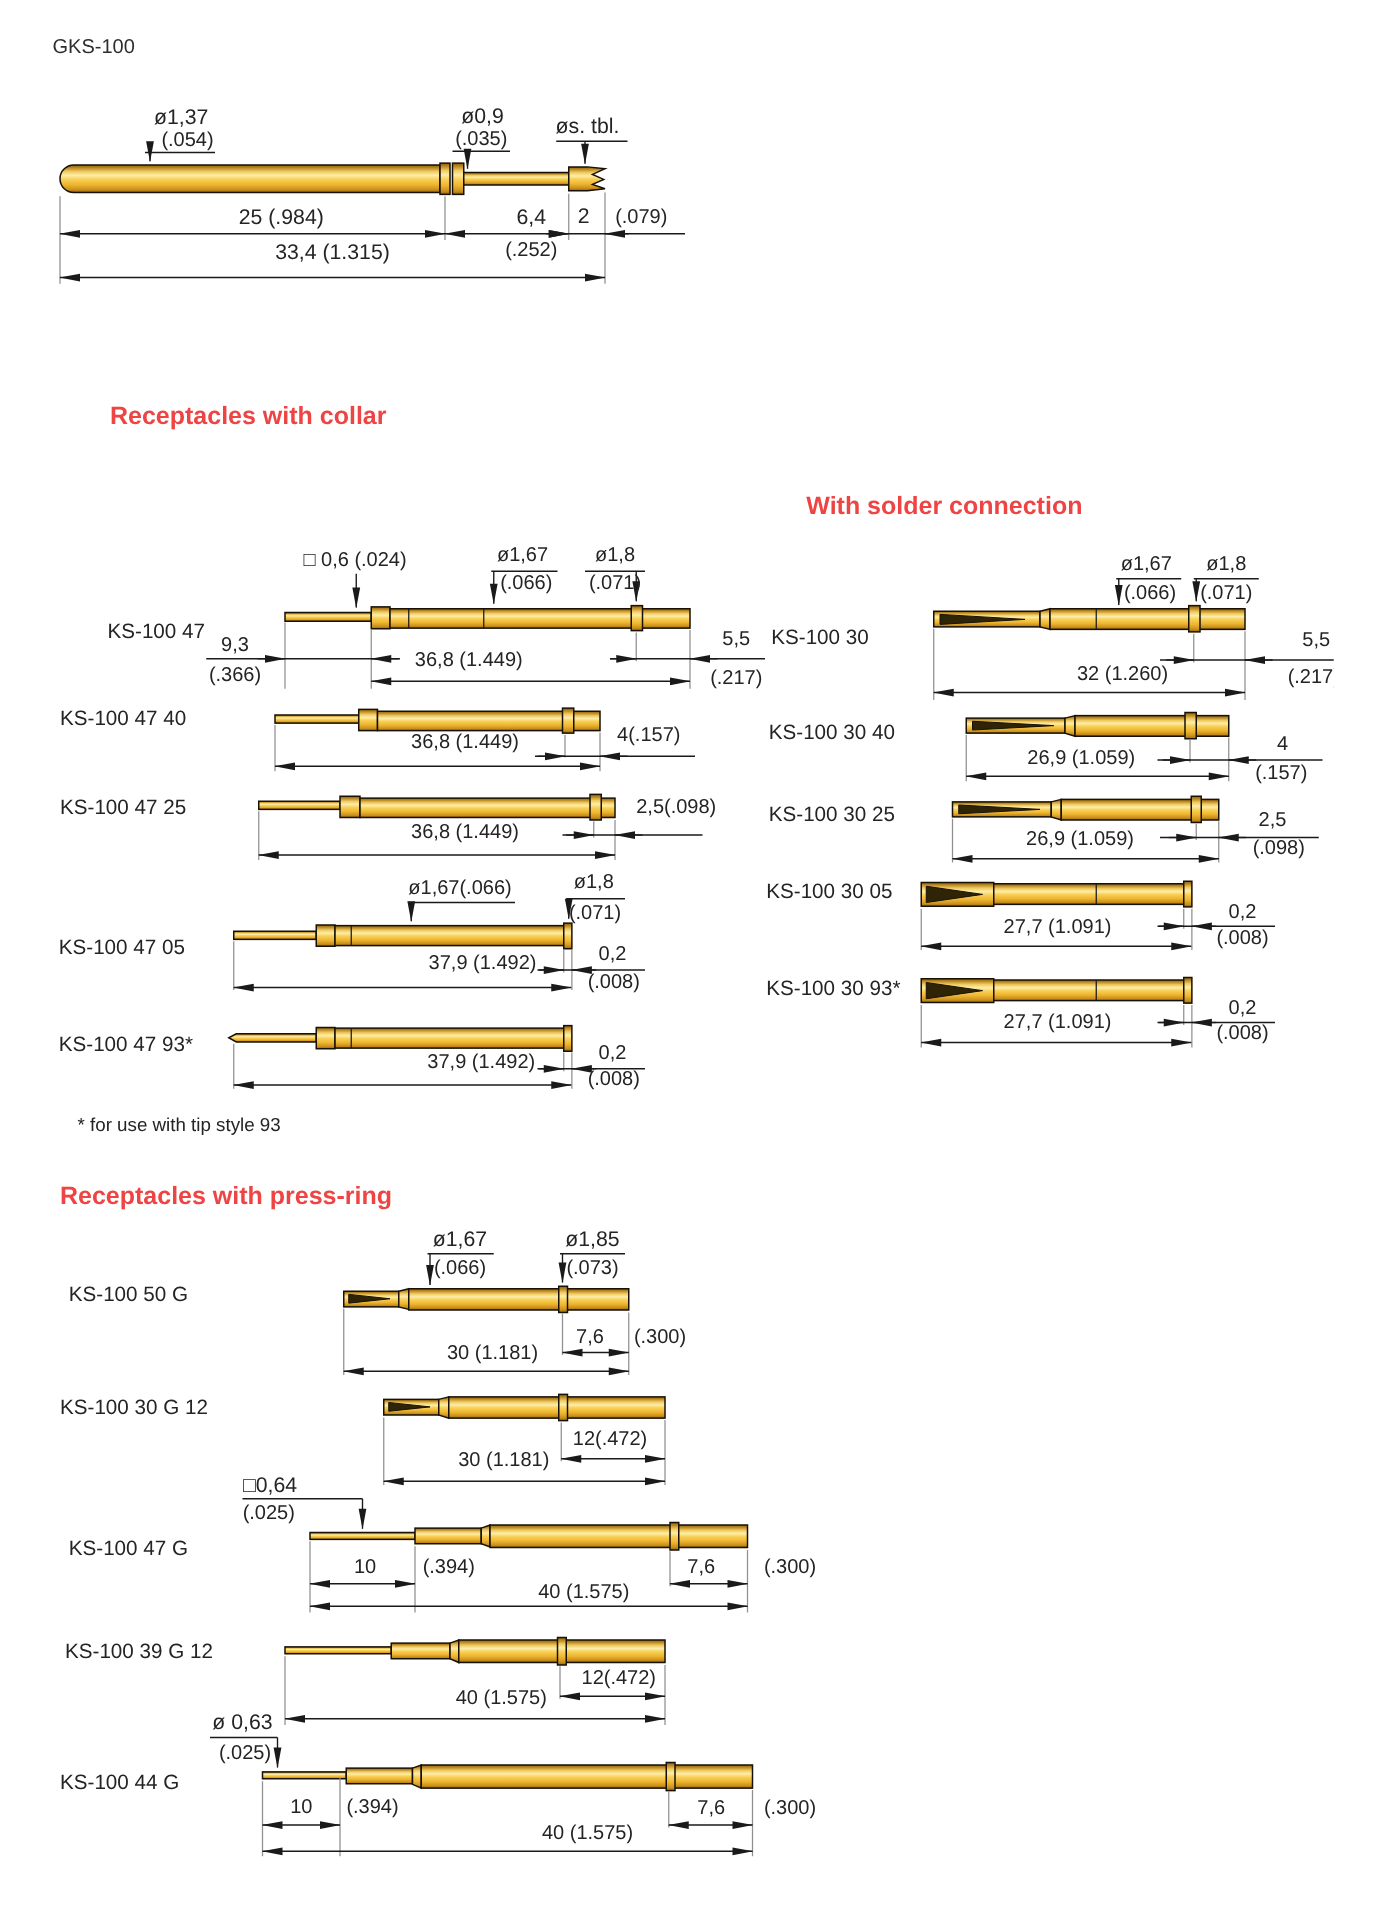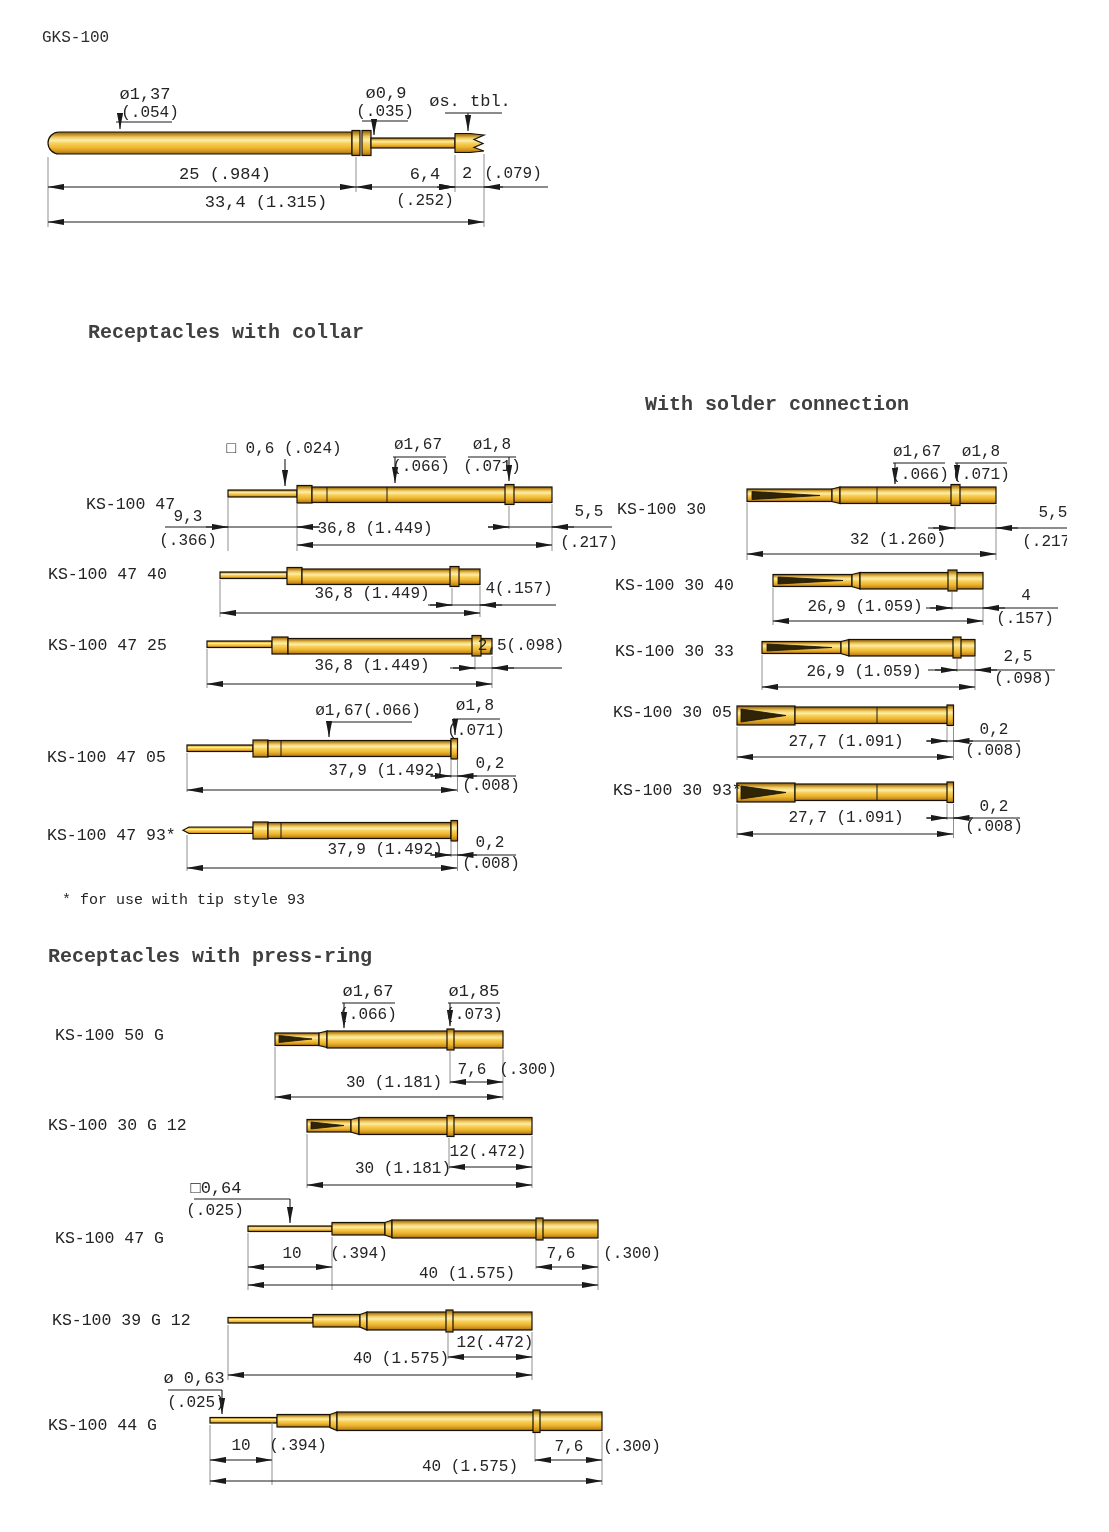--- a/index.html
+++ b/index.html
@@ -1,22 +1,22 @@
 <!DOCTYPE html>
 <html><head>
 <meta charset="utf-8">
 <style>
   html,body{margin:0;padding:0;background:#fff;}
   .page{position:relative;width:1067px;height:1532px;background:#fff;overflow:hidden;
-        font-family:Liberation Mono, monospace;}
+        font-family:Liberation Sans, sans-serif;}
   svg.layer{position:absolute;left:0;top:0;}
   .txt{position:absolute;white-space:nowrap;color:#242424;font-size:16px;line-height:1;}
   .c{transform:translate(-50%,-50%);}
   .t17{font-size:17px;}
-  .hd{position:absolute;white-space:nowrap;color:#404040;font-weight:bold;font-size:20px;line-height:1;}
+  .hd{position:absolute;white-space:nowrap;color:#ef4444;font-weight:bold;font-size:20px;line-height:1;}
   .rowlbl{position:absolute;white-space:nowrap;color:#242424;font-size:16.5px;line-height:1;}
   .title{position:absolute;white-space:nowrap;color:#2e2e2e;font-size:16px;line-height:1;}
   .foot{position:absolute;white-space:nowrap;color:#242424;font-size:15px;line-height:1;}
   .dim{stroke:#1a1a1a;stroke-width:1.1;fill:none;}
   .ext{stroke:#8f8f8f;stroke-width:1;fill:none;}
   .jnt{stroke:#1a1a1a;stroke-width:1;fill:none;}
   .met{fill:url(#g);stroke:#181206;stroke-width:1.2;}
   .slot{fill:#2f2405;stroke:#181206;stroke-width:0.8;}
 </style>
 </head>
@@ -340,21 +340,21 @@
 <span class="txt c" style="left:375px;top:529px;">36,8 (1.449)</span>
 <span class="txt c" style="left:589px;top:512px;">5,5</span>
 <span class="txt c" style="left:589px;top:543px;">(.217)</span>
 
 <span class="rowlbl" style="left:48px;top:567px;">KS-100 47 40</span>
 <span class="txt c" style="left:372px;top:594px;">36,8 (1.449)</span>
 <span class="txt c" style="left:519px;top:589px;">4(.157)</span>
 
 <span class="rowlbl" style="left:48px;top:638px;">KS-100 47 25</span>
 <span class="txt c" style="left:372px;top:666px;">36,8 (1.449)</span>
-<span class="txt c" style="left:521px;top:646px;text-align:center;">2,5(.098)</span>
+<span class="txt c" style="left:541px;top:646px;text-align:center;">2,5(.098)</span>
 
 <span class="rowlbl" style="left:47px;top:750px;">KS-100 47 05</span>
 <span class="txt c" style="left:368px;top:711px;">ø1,67(.066)</span>
 <span class="txt c" style="left:475px;top:706px;">ø1,8</span>
 <span class="txt c" style="left:476px;top:731px;">(.071)</span>
 <span class="txt c" style="left:386px;top:771px;">37,9 (1.492)</span>
 <span class="txt c" style="left:490px;top:764px;">0,2</span>
 <span class="txt c" style="left:491px;top:786px;">(.008)</span>
 
 <span class="rowlbl" style="left:47px;top:828px;">KS-100 47 93*</span>
@@ -369,21 +369,21 @@
 <span class="txt c" style="left:981px;top:475px;">(.071)</span>
 <span class="txt c" style="left:898px;top:540px;">32 (1.260)</span>
 <span class="txt c" style="left:1053px;top:513px;">5,5</span>
 <span class="txt c" style="left:1051px;top:542px;">(.217)</span>
 
 <span class="rowlbl" style="left:615px;top:578px;">KS-100 30 40</span>
 <span class="txt c" style="left:865px;top:607px;">26,9 (1.059)</span>
 <span class="txt c" style="left:1026px;top:596px;">4</span>
 <span class="txt c" style="left:1025px;top:619px;">(.157)</span>
 
-<span class="rowlbl" style="left:615px;top:644px;">KS-100 30 33</span>
+<span class="rowlbl" style="left:615px;top:644px;">KS-100 30 25</span>
 <span class="txt c" style="left:864px;top:672px;">26,9 (1.059)</span>
 <span class="txt c" style="left:1018px;top:657px;">2,5</span>
 <span class="txt c" style="left:1023px;top:679px;">(.098)</span>
 
 <span class="rowlbl" style="left:613px;top:705px;">KS-100 30 05</span>
 <span class="txt c" style="left:846px;top:742px;">27,7 (1.091)</span>
 <span class="txt c" style="left:994px;top:730px;">0,2</span>
 <span class="txt c" style="left:994px;top:751px;">(.008)</span>
 
 <span class="rowlbl" style="left:613px;top:783px;">KS-100 30 93*</span>

